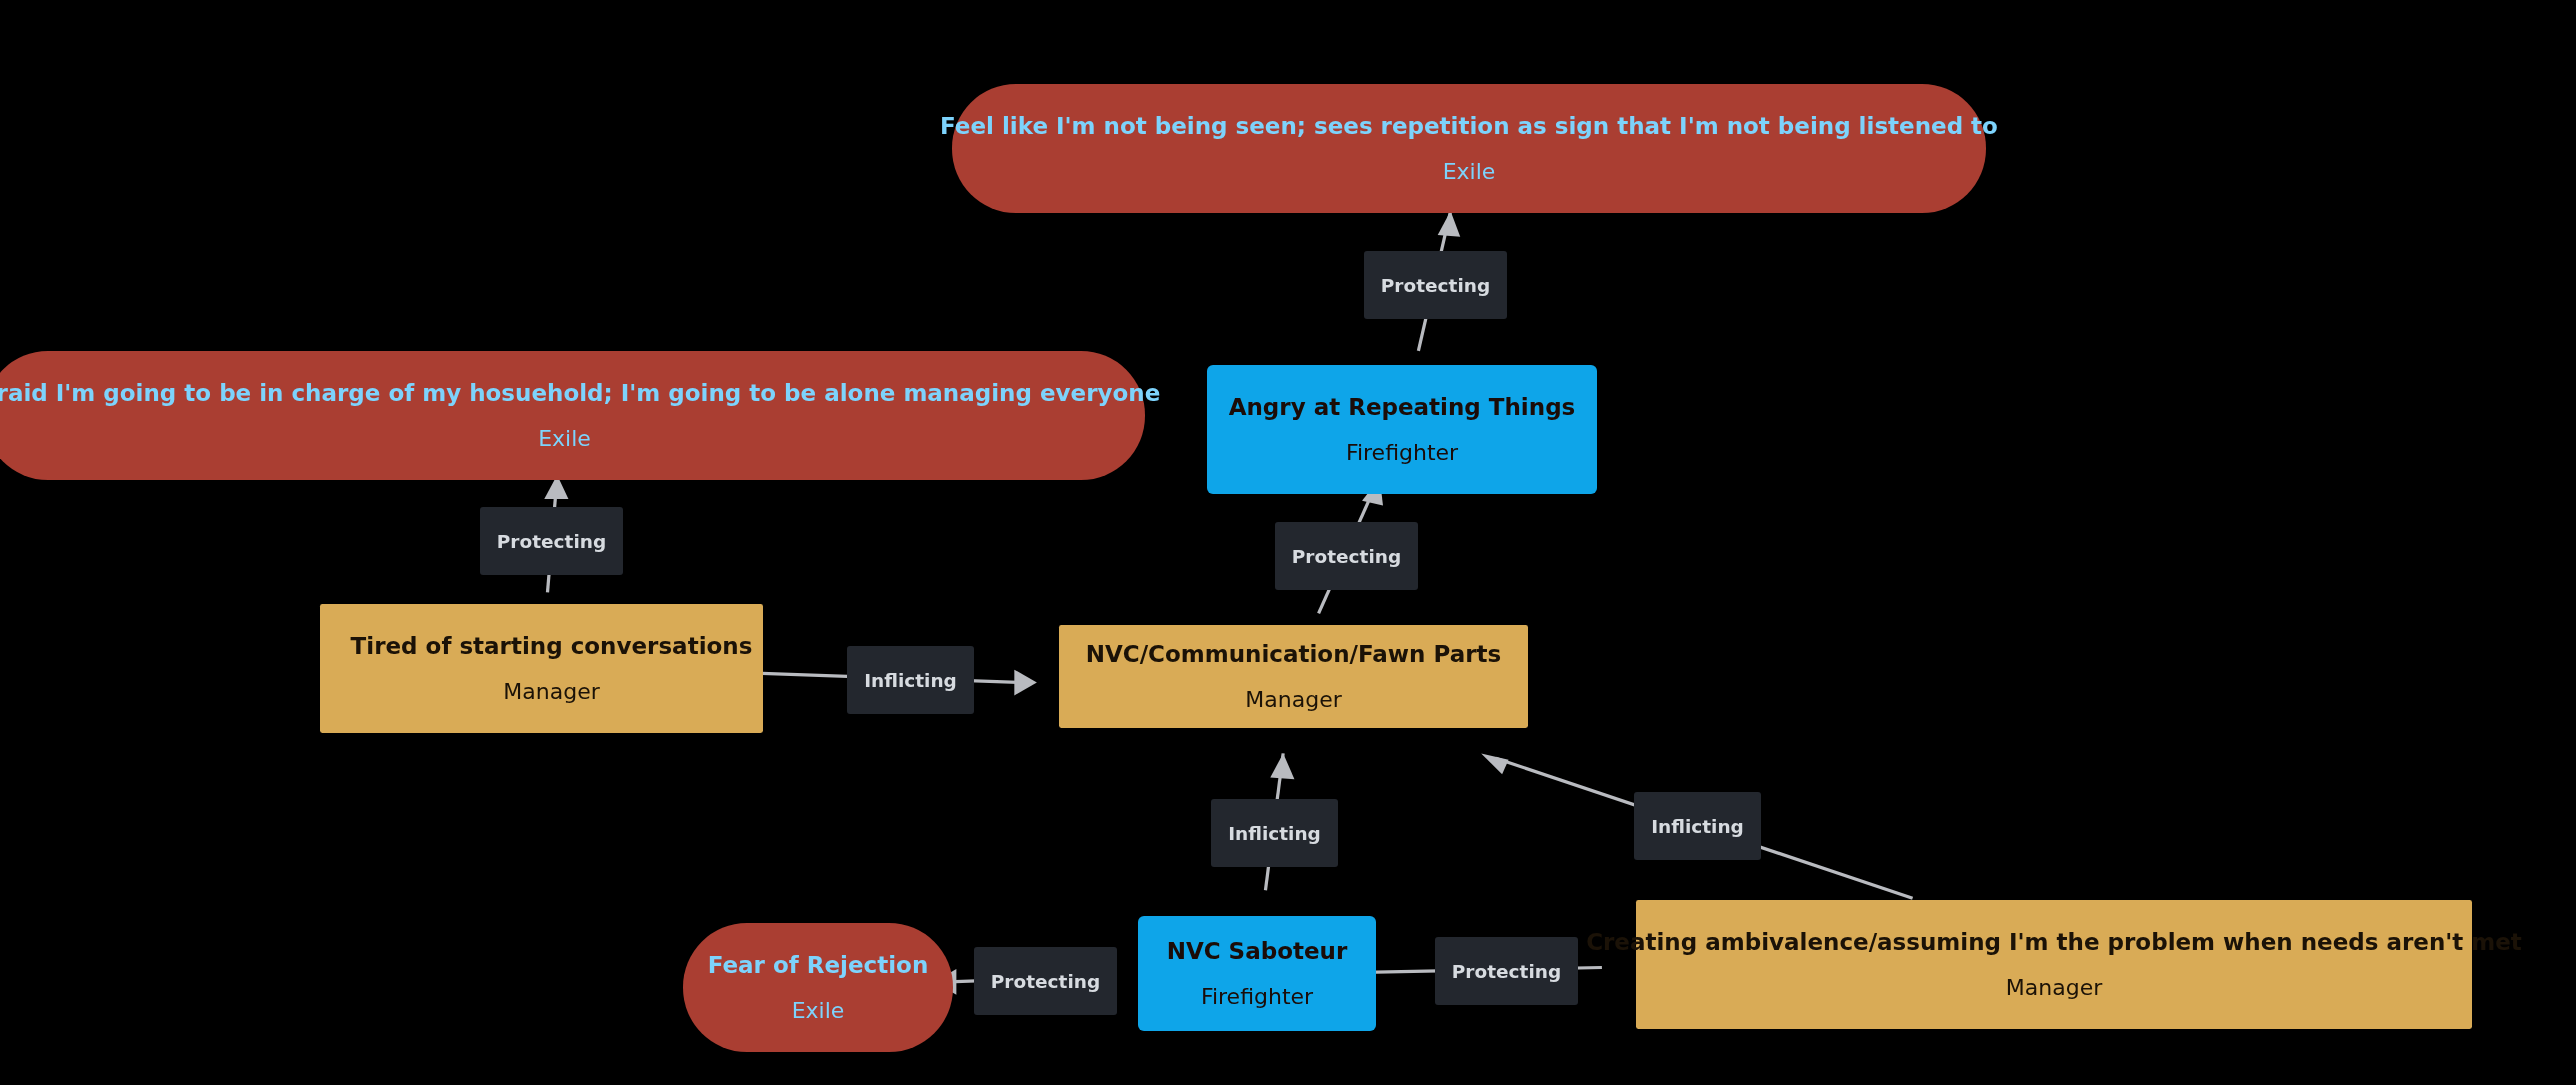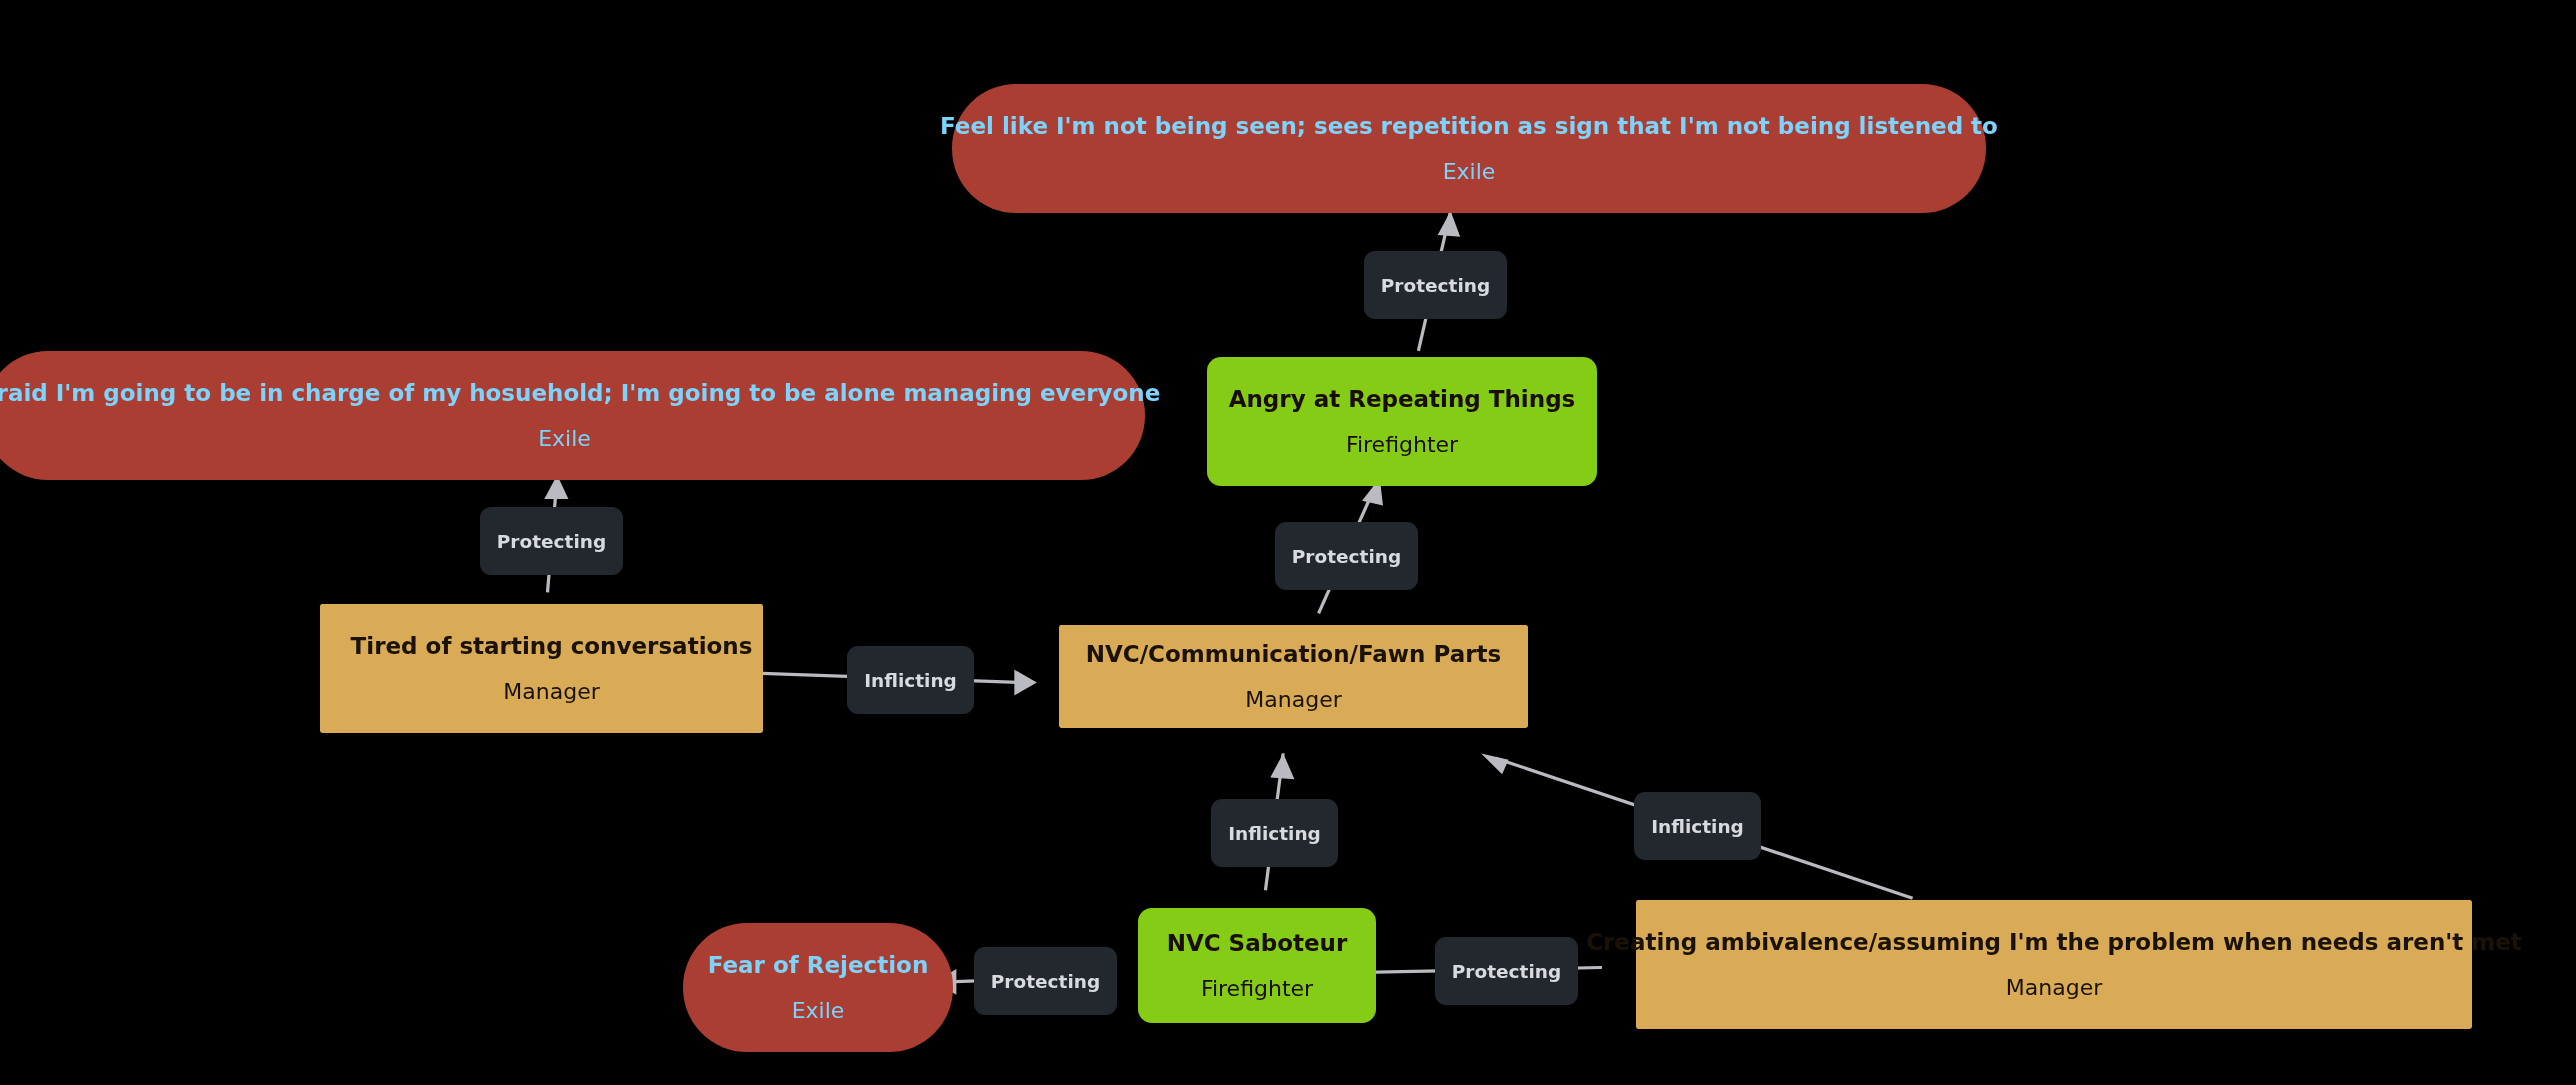--- a/index.html
+++ b/index.html
@@ -2,23 +2,23 @@
 <html style="font-size:13px"><head>
 <meta charset="utf-8">
 <style>
   html, body { margin:0; padding:0; background:#000; }
   body { width:2576px; height:1085px; position:relative; overflow:hidden; font-family:"DejaVu Sans","Liberation Sans",sans-serif; }
   #edges { position:absolute; left:0; top:0; width:2576px; height:1085px; }
   .node { position:absolute; box-sizing:border-box; display:flex; flex-direction:column; align-items:center; justify-content:center; text-align:center; }
   .node .title { font-size:23px; font-weight:600; line-height:1.2; white-space:nowrap; }
   .node .kind { font-size:22px; margin-top:17.7px; white-space:nowrap; }
   .manager { background:#d9ab56; color:#1b1207; border-radius:2.4px; }
-  .firefighter { background:#84cc16; color:#1b0c08; border-radius:14px; }
+  .firefighter { background:#0ea5e9; color:#1b0c08; border-radius:6px;margin-top:8px; }
   .exile { background:#aa3e32; color:#7dd3fc; border-radius:64px; }
-  .edge-label { position:absolute; box-sizing:border-box; background:#23272e; color:#d7dbe0; border-radius:11px; font-size:18.5px; font-weight:700; display:flex; align-items:center; justify-content:center; }
+  .edge-label { position:absolute; box-sizing:border-box; background:#23272e; color:#d7dbe0; border-radius:3px; font-size:18.5px; font-weight:700; display:flex; align-items:center; justify-content:center; }
 </style>
 </head>
 <body>
 
 <svg id="edges" xmlns="http://www.w3.org/2000/svg" viewBox="0 0 3200 1348" width="2576" height="1085">
   <defs>
     <marker id="arrow" markerWidth="10" markerHeight="10" refX="9" refY="5" orient="auto" markerUnits="userSpaceOnUse" viewBox="0 0 10 10">
       <path d="M0,0 L10,5 L0,10 z" fill="#b9bbc0"></path>
     </marker>
   </defs>

